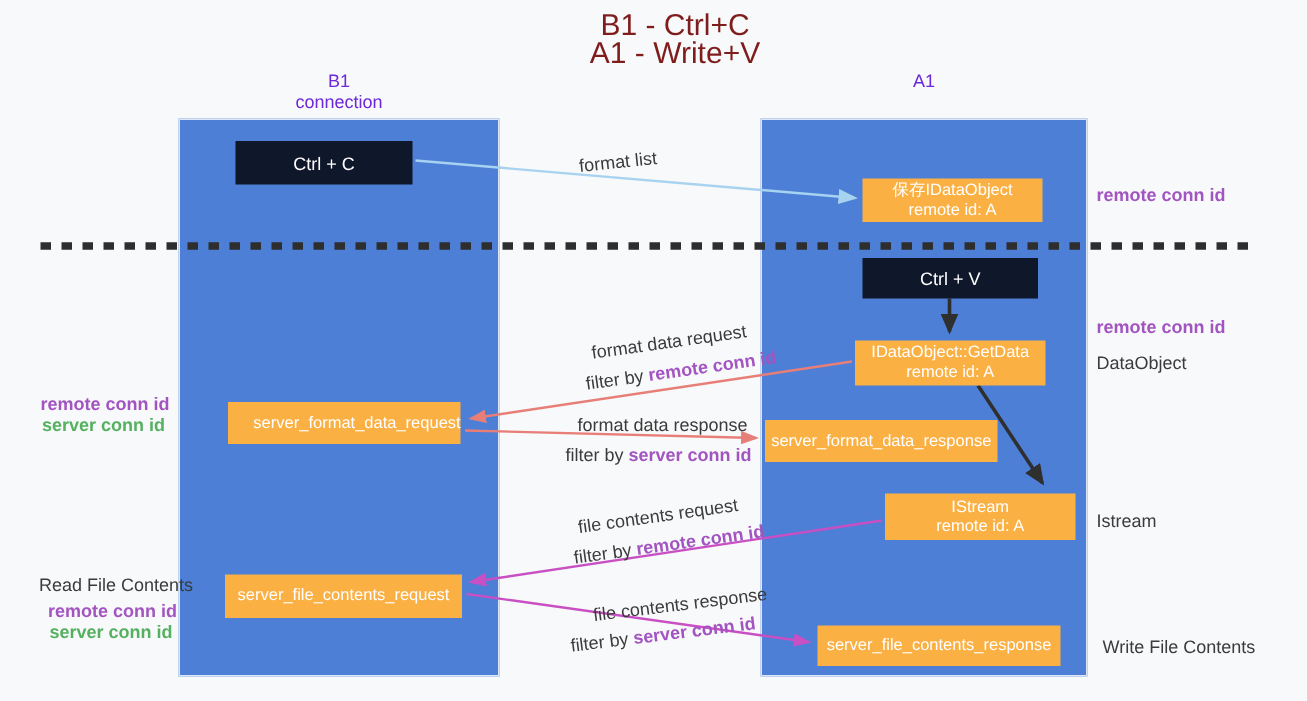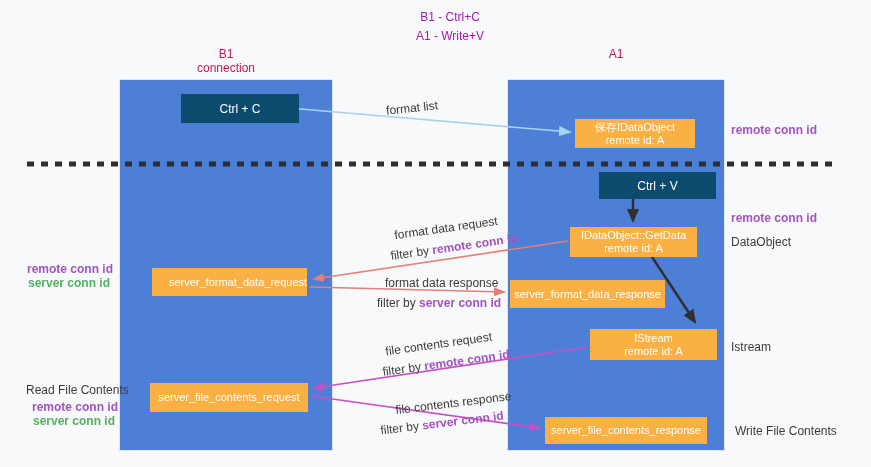--- a/index.html
+++ b/index.html
@@ -5,37 +5,37 @@
   * { margin:0; padding:0; box-sizing:border-box; }
   html,body { background:#f8f9fa; }
   .canvas {
     position:relative; width:871px; height:467px;
     background:#f8f9fa; overflow:hidden;
     font-family:"Liberation Sans", sans-serif;
     color:#3b3b3b;
   }
   .title {
     position:absolute; left:330px; top:8px; width:240px;
-    text-align:center; font-size:12px; line-height:19px; color:#a21caf;
+    text-align:center; font-size:20px; line-height:19px; color:#7f1d1d;
   }
   .col-header {
     position:absolute; width:160px; text-align:center;
-    font-size:12px; line-height:14px; color:#be185d;
+    font-size:12px; line-height:14px; color:#6d28d9;
   }
   .column {
     position:absolute; top:79px; height:372px;
     background:#4c7fd5; border:1px solid #dde6f5;
   }
   .arrow-layer { position:absolute; left:0; top:0; pointer-events:none; }
   .box {
     position:absolute; display:flex; flex-direction:column;
     align-items:center; justify-content:center;
     color:#ffffff; text-align:center; white-space:nowrap;
   }
-  .box-green { background:#0c4a6e; font-size:12px;margin-left:24px; }
+  .box-green { background:#0f172a; font-size:12px; }
   .box-orange { background:#fbb043; font-size:11px; line-height:13px; }
   .lbl { position:absolute; font-size:12px; white-space:nowrap; }
   .lbl-dark { color:#3b3b3b; }
   .purple { color:#a254c0; font-weight:bold; }
   .greenlbl { color:#55b060; font-weight:bold; }
   .rot { display:inline-block; }
 </style>
 </head>
 <body>
 

